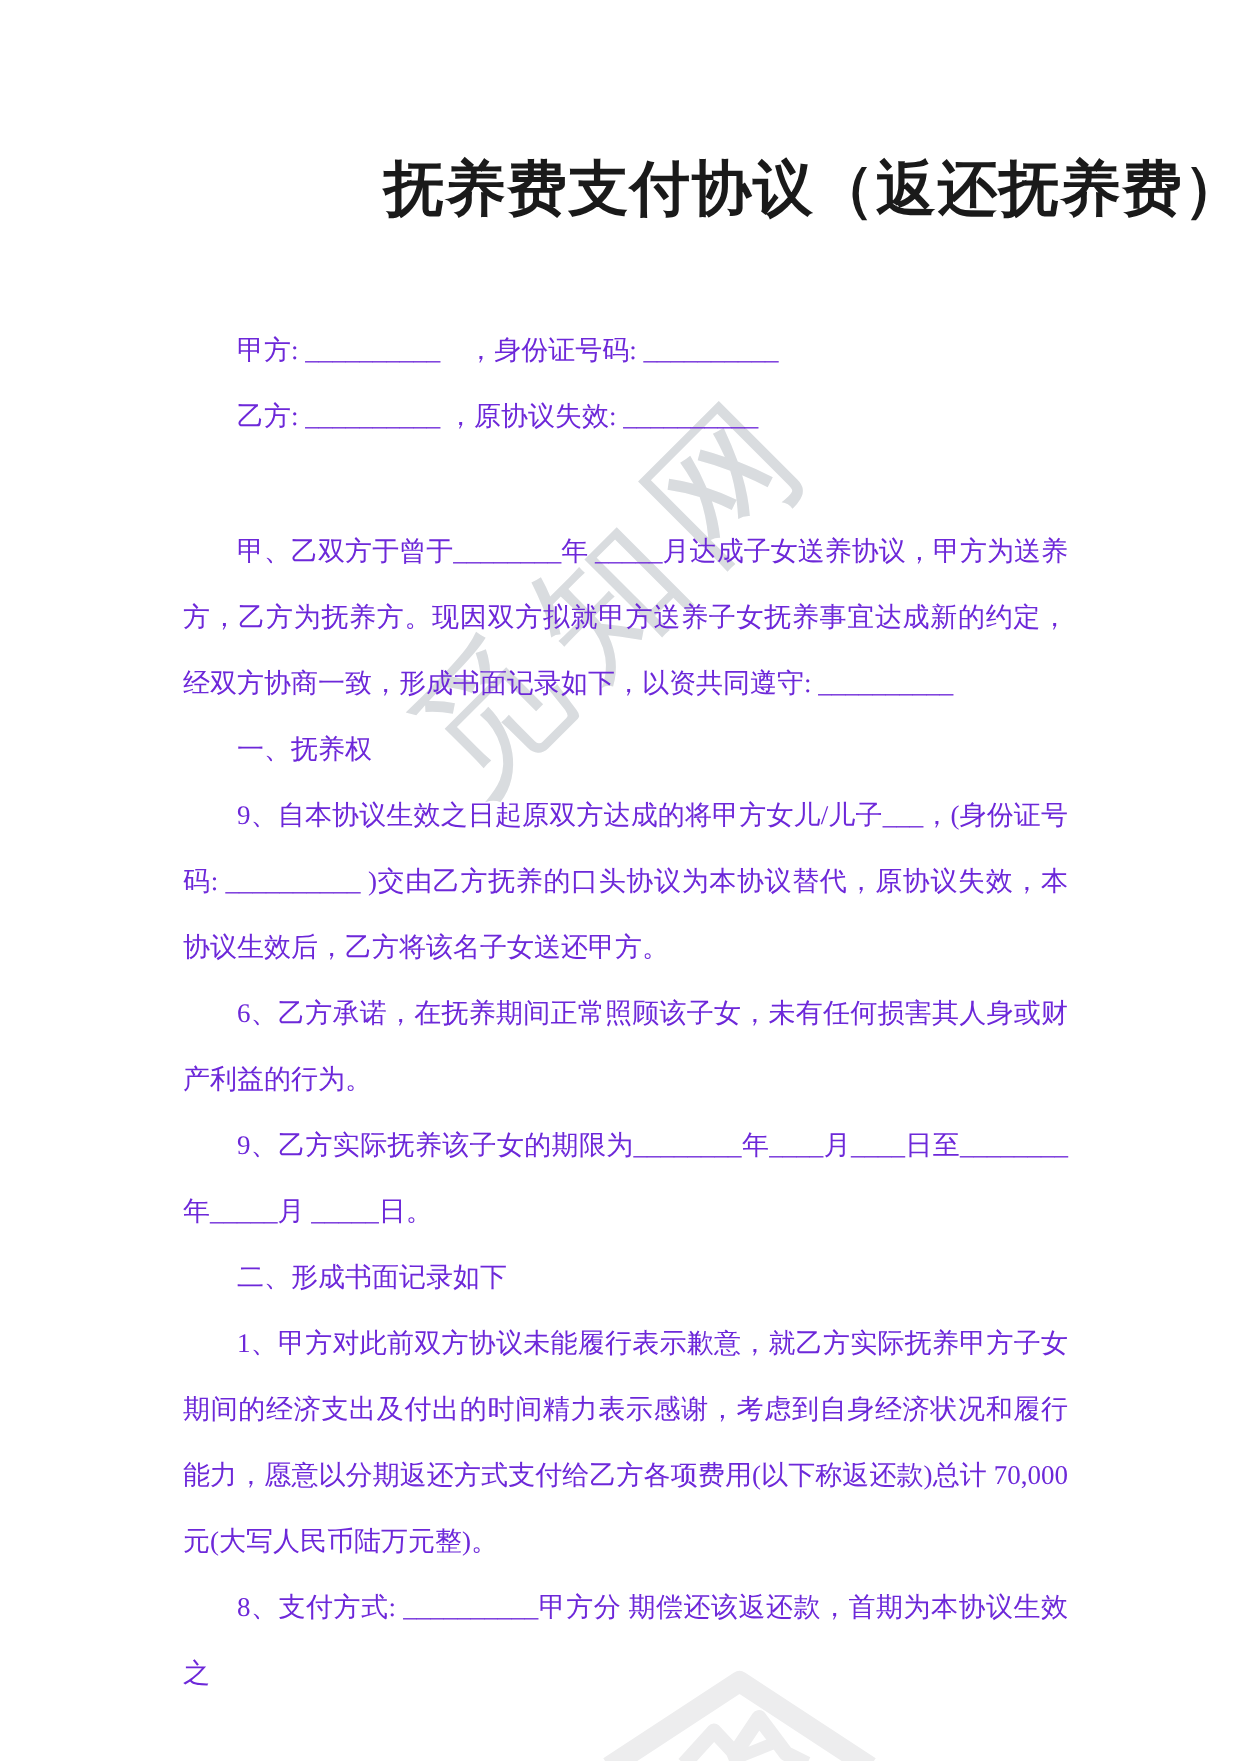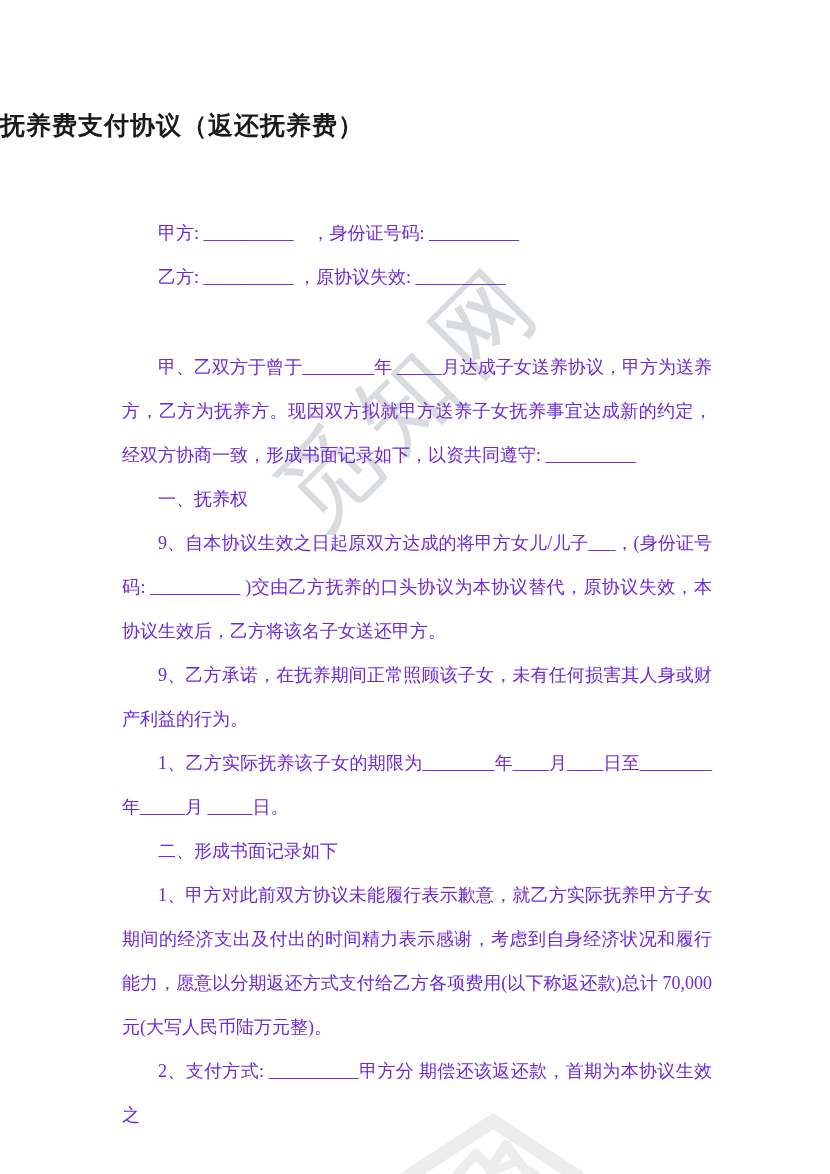--- a/index.html
+++ b/index.html
@@ -45,22 +45,22 @@
     top: 1112px;
   }
   
   .content {
     position: relative;
     z-index: 1;
   }
   .doc-title {
     margin: 100px 0 0 0;
     padding: 0;
-    text-align: left;
-    font-size: 25px;
+    text-align: right;
+    font-size: 40px;
     line-height: 52px;
     font-weight: bold;
     color: #1a1a1a;
     letter-spacing: 1px;
   }
   .doc-body {
     padding: 0 118px 0 122px;
     font-size: 18px;
     line-height: 44px;
     color: #6d28d9;
@@ -98,25 +98,25 @@
       <p class="party-line-a">甲方: __________    ，身份证号码: __________</p>
 
       <p class="party-line-b">乙方: __________ ，原协议失效: __________</p>
 
       <p class="intro-para">甲、乙双方于曾于________年 _____月达成子女送养协议，甲方为送养方，乙方为抚养方。现因双方拟就甲方送养子女抚养事宜达成新的约定，经双方协商一致，形成书面记录如下，以资共同遵守: __________</p>
 
       <p>一、抚养权</p>
 
       <p>9、自本协议生效之日起原双方达成的将甲方女儿/儿子___，(身份证号码: __________ )交由乙方抚养的口头协议为本协议替代，原协议失效，本协议生效后，乙方将该名子女送还甲方。</p>
 
-      <p>9、乙方承诺，在抚养期间正常照顾该子女，未有任何损害其人身或财产利益的行为。</p>
+      <p>6、乙方承诺，在抚养期间正常照顾该子女，未有任何损害其人身或财产利益的行为。</p>
 
-      <p>1、乙方实际抚养该子女的期限为________年____月____日至________年_____月 _____日。</p>
+      <p>9、乙方实际抚养该子女的期限为________年____月____日至________年_____月 _____日。</p>
 
       <p>二、形成书面记录如下</p>
 
       <p>1、甲方对此前双方协议未能履行表示歉意，就乙方实际抚养甲方子女期间的经济支出及付出的时间精力表示感谢，考虑到自身经济状况和履行能力，愿意以分期返还方式支付给乙方各项费用(以下称返还款)总计 70,000 元(大写人民币陆万元整)。</p>
 
-      <p>2、支付方式: __________甲方分 期偿还该返还款，首期为本协议生效之</p>
+      <p>8、支付方式: __________甲方分 期偿还该返还款，首期为本协议生效之</p>
 
     </div>
   </div>
 </div>
 
 </body></html>

